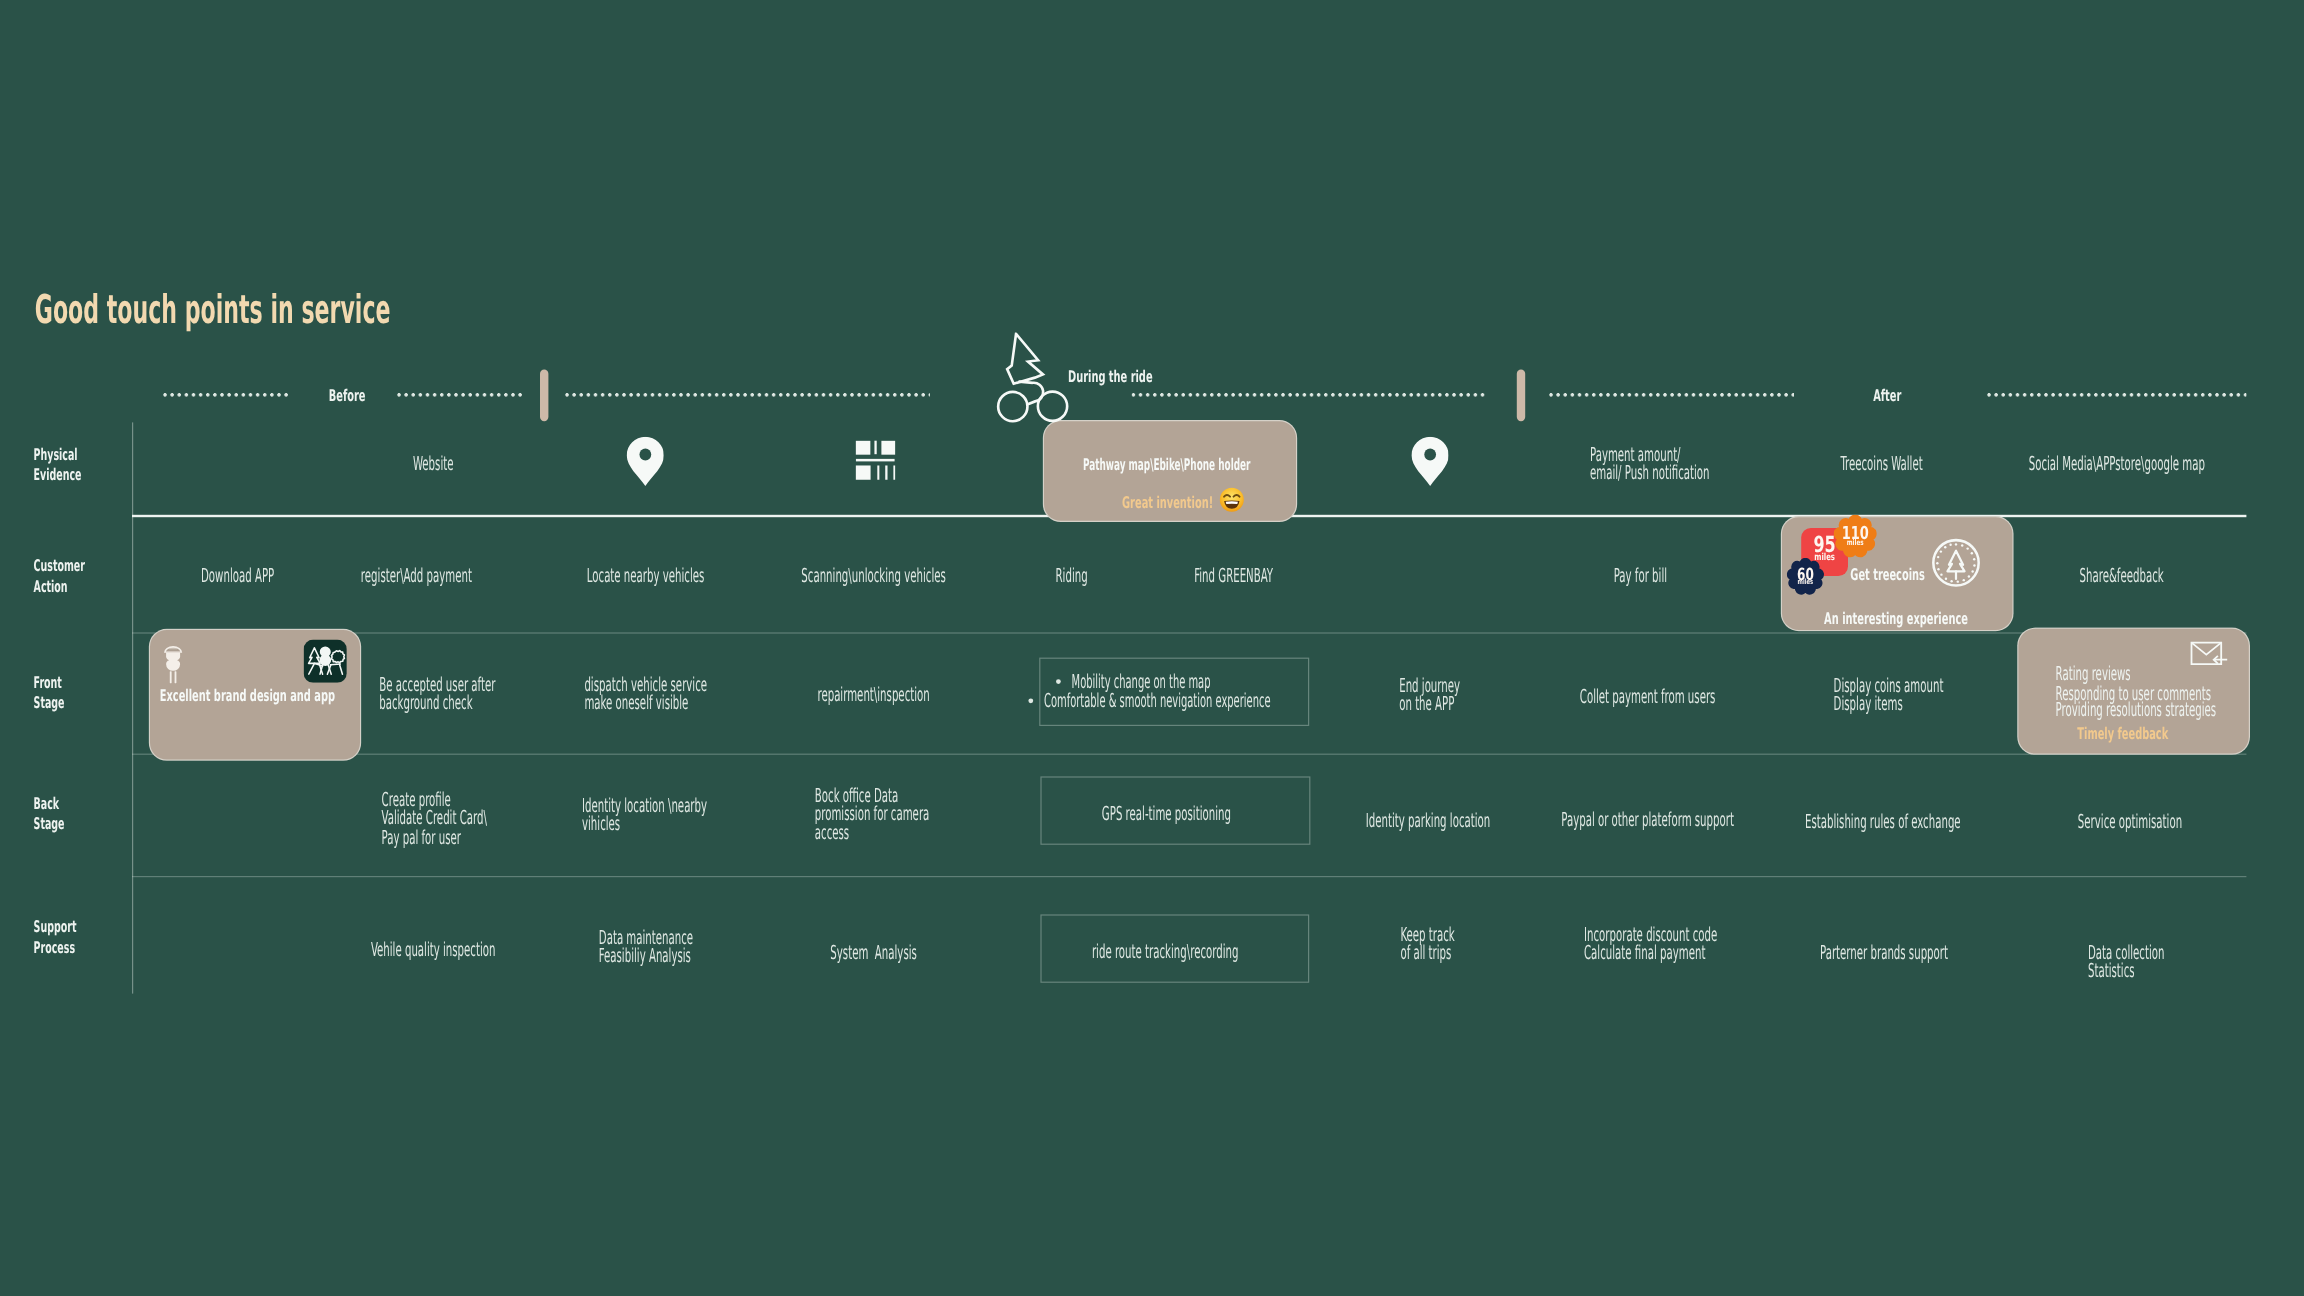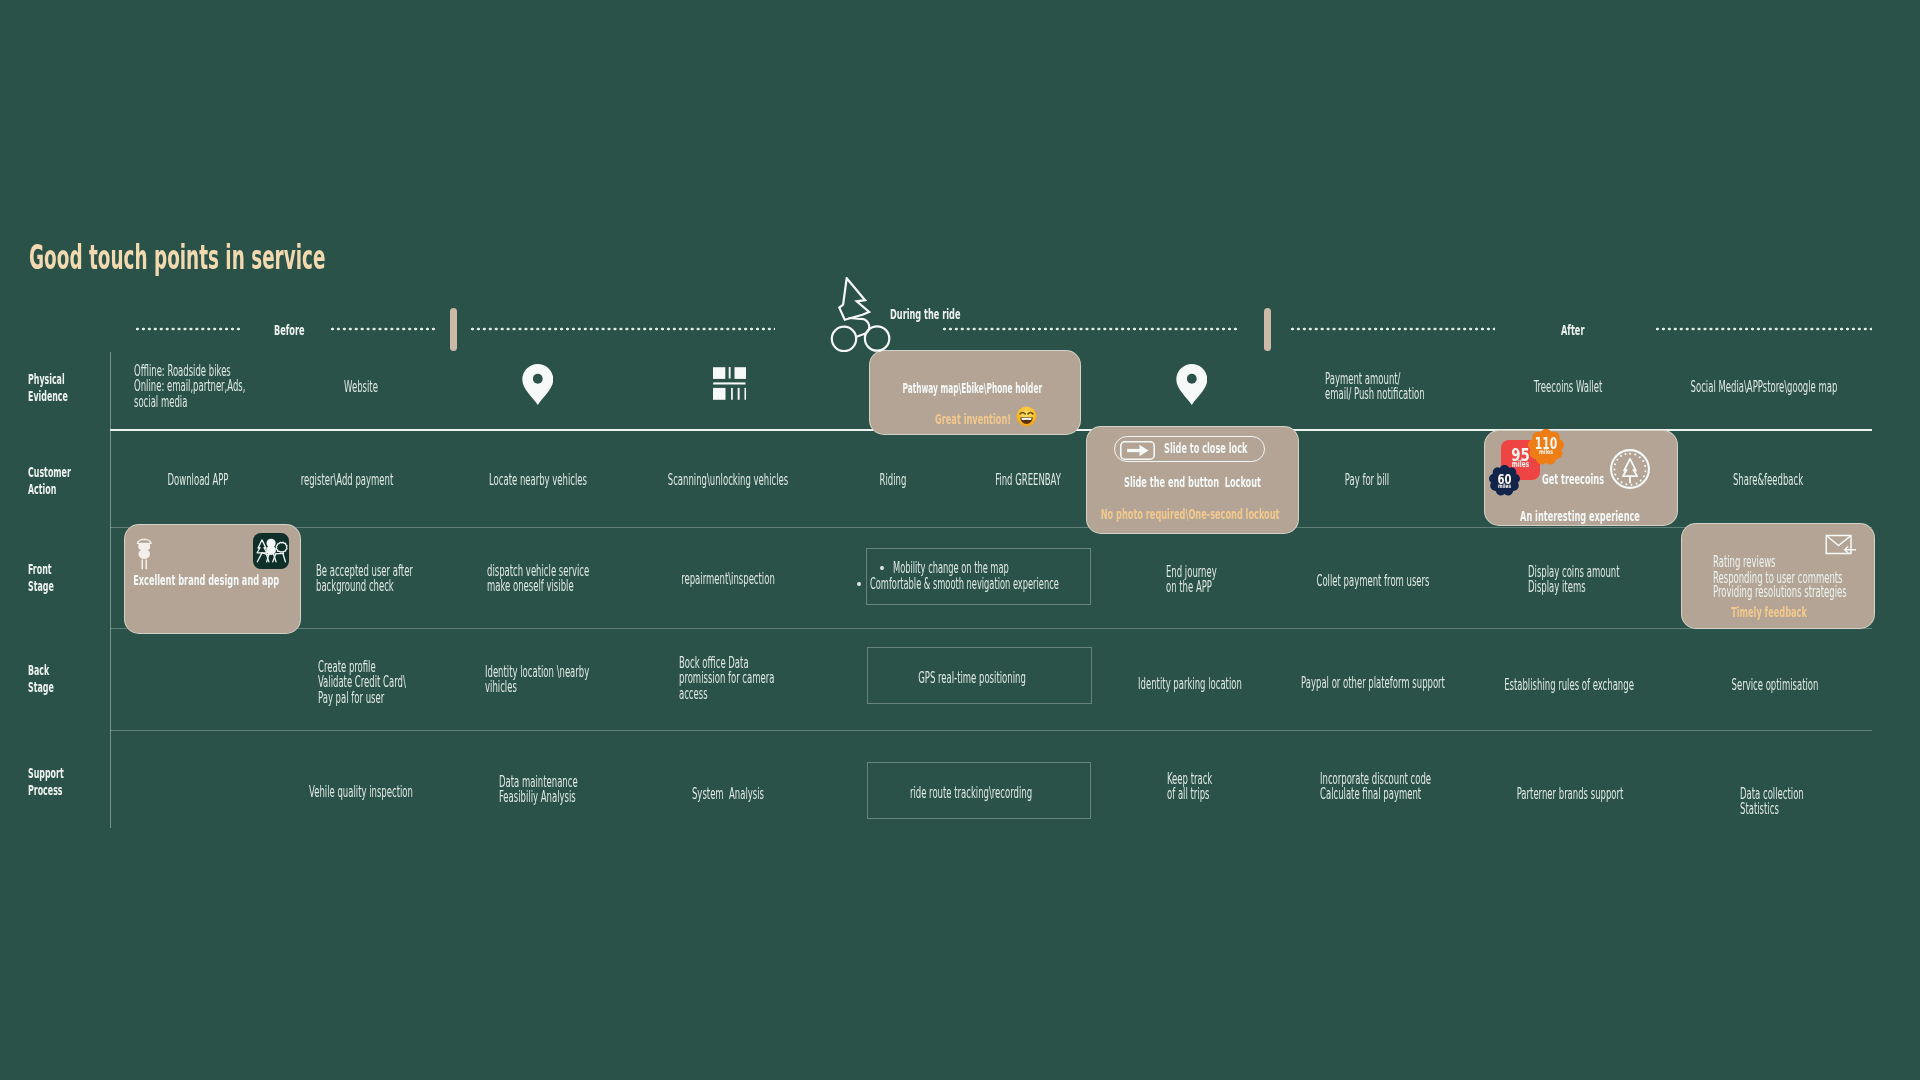--- a/index.html
+++ b/index.html
@@ -92,25 +92,20 @@
   <div class="rowlabel" style="top:562px">
     <span>Front</span><br>
     <span>Stage</span></div>
   <div class="rowlabel" style="top:663px">
     <span>Back</span><br>
     <span>Stage</span></div>
   <div class="rowlabel" style="top:766px">
     <span>Support</span><br>
     <span>Process</span></div>
 
-  <div class="cell l" style="left:134px;top:363.0px">
-    <i>Offline: Roadside bikes
-Online: email,partner,Ads,
-social media</i>
-    </div>
   <div class="cell" style="left:361px;top:379.0px">
     <i>Website</i>
     </div>
   <div class="cell l" style="left:1325px;top:371.0px">
     <i>Payment amount/
 email/ Push notification</i>
     </div>
   <div class="cell" style="left:1568px;top:379.0px">
     <i>Treecoins Wallet</i>
     </div>
@@ -298,34 +293,20 @@
         </defs>
         <circle cx="22" cy="22" r="21" fill="url(#emojig)"></circle>
         <path d="M8.5 16.5 Q13.5 10.5 19 16.5" stroke="#6d4c12" stroke-width="3.3" fill="none" stroke-linecap="round"></path>
         <path d="M25 16.5 Q30.5 10.5 35.5 16.5" stroke="#6d4c12" stroke-width="3.3" fill="none" stroke-linecap="round"></path>
         <path d="M8.6 24.2 Q22 22.6 35.4 24.2 Q33.5 37.5 22 37.8 Q10.5 37.5 8.6 24.2 Z" fill="#59320c"></path>
         <path d="M11.3 25.2 Q22 24.1 32.7 25.2 L31.6 29.2 Q22 28.3 12.4 29.2 Z" fill="#ffffff"></path>
       </svg>
     </span>
   </div>
 
-  <div class="card" style="left:1086px;top:426px;width:213px;height:108px">
-    <div class="slidebtn" style="left:27px;top:9px;width:151px;height:26px">
-      <span class="svgwrap" style="left:4.5px;top:3.5px;width:35px;height:19px">
-        <svg viewBox="0 0 70 38" width="35" height="19" aria-hidden="true">
-          <rect x="1.6" y="1.6" width="66.8" height="34.8" rx="8" fill="none" stroke="#f6f9f7" stroke-width="3.2"></rect>
-          <path d="M14 19 L44 19" stroke="#f6f9f7" stroke-width="6.5" stroke-linecap="butt"></path>
-          <path d="M39 7.5 L57 19 L39 30.5 Z" fill="#f6f9f7"></path>
-        </svg>
-      </span>
-      <span class="sbt">Slide to close lock</span>
-    </div>
-    <div class="ct" style="left:0;top:47px">Slide the end button  Lockout</div>
-    <div class="ca" style="left:-20px;top:79px">No photo required\One-second lockout</div>
-  </div>
 
   <div class="card" style="left:1484px;top:430px;width:194px;height:96px">
     <div class="badge-sq" style="left:16px;top:9px;width:39px;height:40px">
       <span class="bv">95</span>
       <span class="bu">miles</span>
     </div>
     <div class="badge-fl orange" style="left:43px;top:-2px;width:36px;height:36px">
       <svg class="flower" viewBox="0 0 100 100" width="36" height="36" aria-hidden="true">
         <path d="M43.1 31.0 A16.5 16.5 0 1 1 56.9 31.0 A16.5 16.5 0 1 1 67.5 39.9
                  A16.5 16.5 0 1 1 69.9 53.5 A16.5 16.5 0 1 1 63.0 65.5 A16.5 16.5 0 1 1 50.0 70.2

